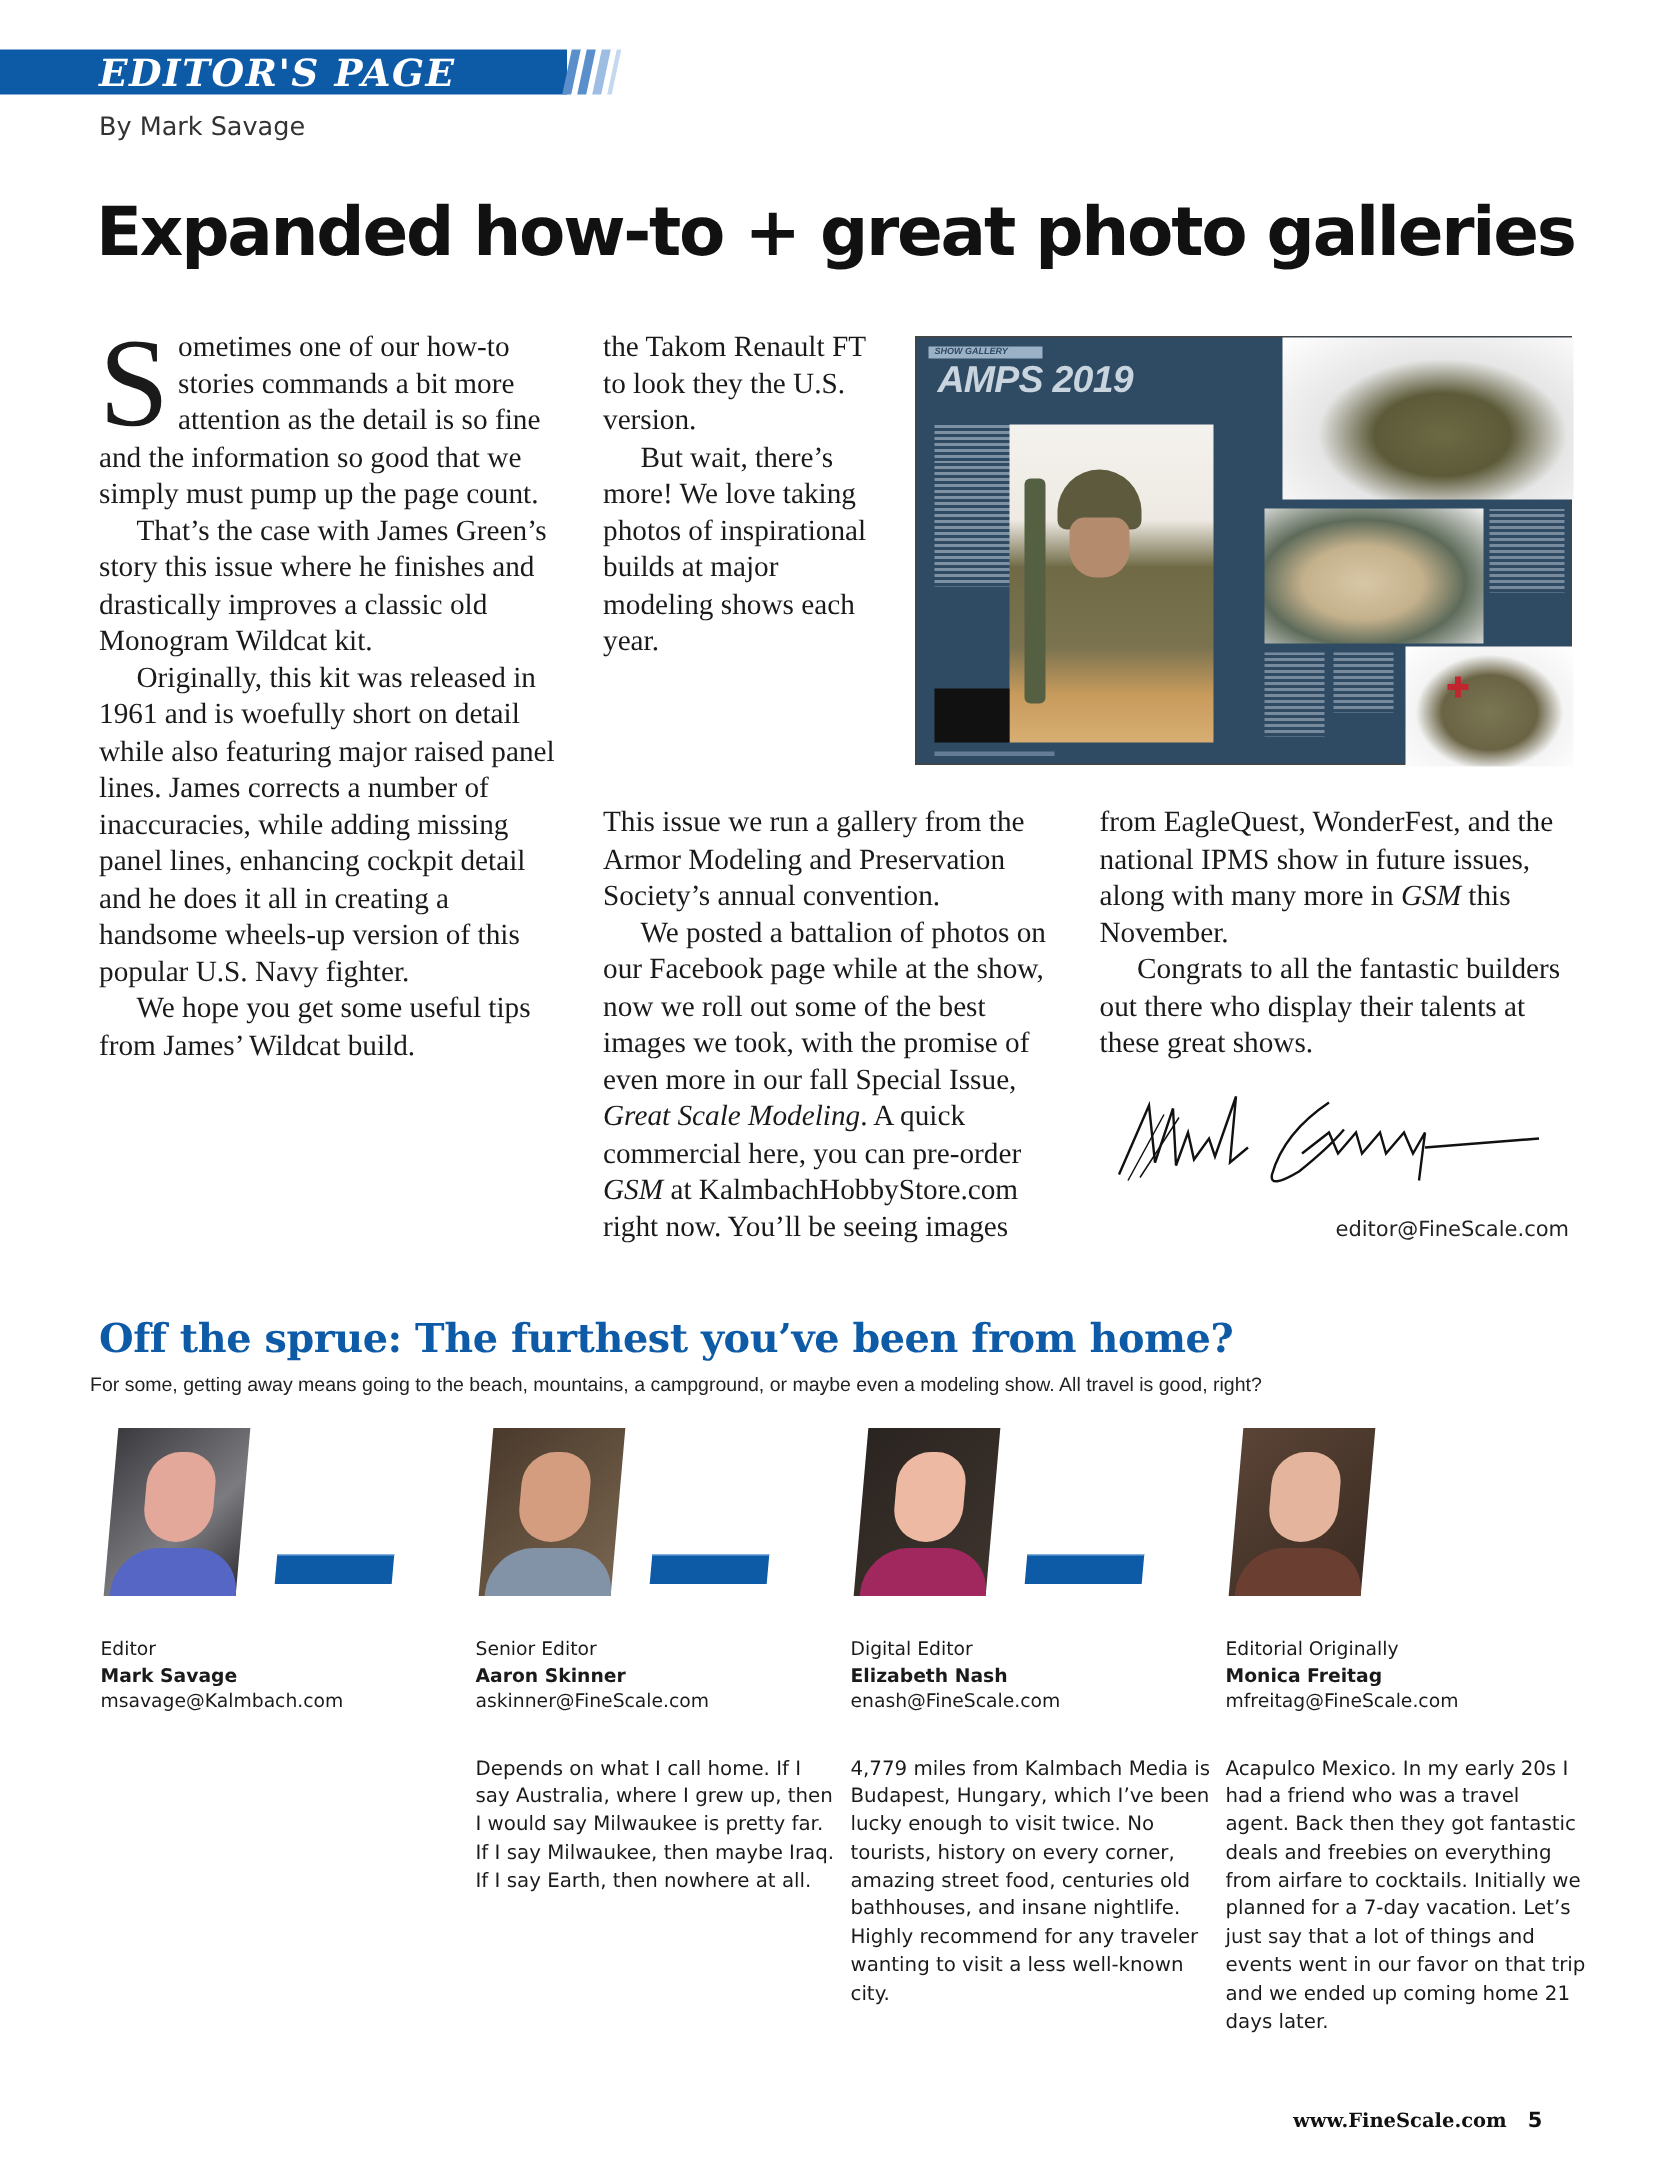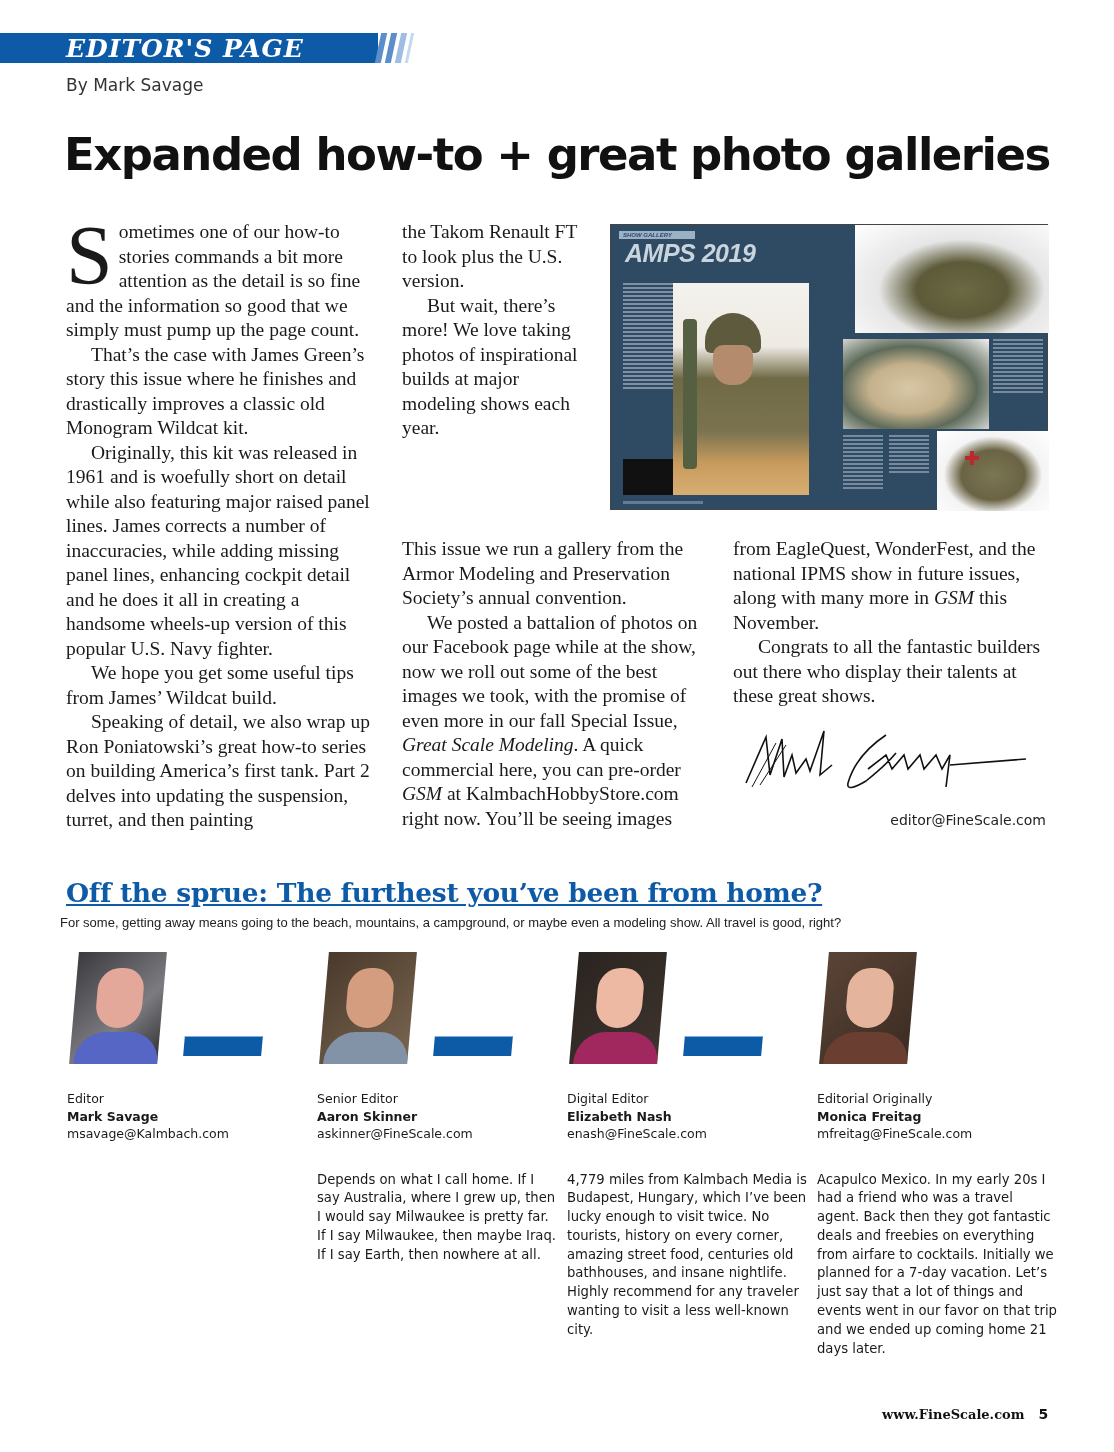--- a/index.html
+++ b/index.html
@@ -62,21 +62,21 @@
   .spread .p3 .cross::before { left: 5px; top: 0; width: 4px; height: 14px; }
   .spread .p3 .cross::after { left: 0; top: 5px; width: 14px; height: 4px; }
   .spread .foot { position: absolute; left: 12px; top: 276px; width: 80px; height: 3px; background: #8aa0b5; opacity: .6; }
 
   
   .signature { position: absolute; left: 736px; top: 725px; width: 300px; height: 70px; }
   .sig-email { position: absolute; right: 68px; top: 812px; font-size: 14px; font-family: "DejaVu Sans", sans-serif; color: #222; }
 
   
   .sprue-title { position: absolute; left: 66px; top: 877px; font-family: "DejaVu Serif", serif; font-weight: bold;
-    font-size: 26.5px; color: #0d5aa7; letter-spacing: -0.3px; white-space: nowrap; text-decoration: underline; }
+    font-size: 26.5px; color: #0d5aa7; letter-spacing: -0.3px; white-space: nowrap; }
   .sprue-sub { position: absolute; left: 60px; top: 915px; font-size: 13px; color: #222; font-family: "Liberation Sans", sans-serif; white-space: nowrap; }
 
   .photo { position: absolute; top: 952px; width: 88px; height: 112px; transform: skewX(-5deg); overflow: hidden; }
   .photo .head { position: absolute; left: 22px; top: 16px; width: 46px; height: 60px; border-radius: 22px 22px 24px 24px; }
   .photo .body { position: absolute; left: 4px; top: 80px; width: 84px; height: 40px; border-radius: 30px 30px 0 0; }
   .photo.p-mark { left: 72px; background: linear-gradient(135deg,#3b3b3f,#7b7b80 60%,#2e2e31); }
   .photo.p-mark .head { background: #e3a89a; }
   .photo.p-mark .body { background: #5566c4; }
   .photo.p-aaron { left: 208px; left: 207px; background: linear-gradient(135deg,#4a3a2c,#7a6650); }
   .photo.p-aaron .head { background: #d59d7f; }
@@ -87,21 +87,21 @@
   .photo.p-monica { left: 478px; background: linear-gradient(135deg,#5a4436,#3b2b22); }
   .photo.p-monica .head { background: #e5b49c; }
   .photo.p-monica .body { background: #6a3e30; }
 
   .connector { position: absolute; top: 1036px; width: 78px; height: 20px; background: #0d5aa7; transform: skewX(-5deg); border-top: 1px solid #7fb0e0; }
 
   .staff { position: absolute; top: 1090px; width: 240px; font-family: "DejaVu Sans", sans-serif; font-size: 12.5px; line-height: 17.5px; color: #1a1a1a; }
   .staff .name { font-weight: bold; }
   .staff .answer { margin-top: 28px; font-size: 13.2px; line-height: 18.8px; }
 
-  .folio { position: absolute; left: 862px; top: 1406px; font-family: "DejaVu Serif", serif; font-weight: bold; font-size: 13px; color: #111; margin-left: 20px; }
+  .folio { position: absolute; left: 862px; top: 1406px; font-family: "DejaVu Serif", serif; font-weight: bold; font-size: 13px; color: #111; }
   .folio .page { margin-left: 14px; font-family: "DejaVu Sans", sans-serif; font-size: 14px; }
 </style>
 </head>
 <body>
 
 <div class="band"></div>
 <div class="band-title">EDITOR'S PAGE</div>
 <div class="band-stripes">
     <span></span>
     <span></span>
@@ -110,25 +110,24 @@
   </div>
 <div class="byline">By Mark Savage</div>
 
 <h1 class="headline">Expanded how-to + great photo galleries</h1>
 
 <div class="col col1">
   <p class="first"><span class="dropcap">S</span><span>ometimes one of our how-to stories commands a bit more attention as the detail is so fine and the information so good that we simply must pump up the page count.</span></p>
   <p>That’s the case with James Green’s story this issue where he finishes and drastically improves a classic old Monogram Wildcat kit.</p>
   <p>Originally, this kit was released in 1961 and is woefully short on detail while also featuring major raised panel lines. James corrects a number of inaccuracies, while adding missing panel lines, enhancing cockpit detail and he does it all in creating a handsome wheels-up version of this popular U.S. Navy fighter.</p>
   <p>We hope you get some useful tips from James’ Wildcat build.</p>
-  <p>Speaking of detail, we also wrap up Ron Poniatowski’s great how-to series on building America’s first tank. Part 2 delves into updating the suspension, turret, and then painting</p>
 </div>
 
 <div class="col col2">
-  <p class="noindent">the Takom Renault FT to look plus the U.S. version.</p>
+  <p class="noindent">the Takom Renault FT to look they the U.S. version.</p>
   <p>But wait, there’s more! We love taking photos of inspirational builds at major modeling shows each year.</p>
 </div>
 <div class="col col2b">
   <p class="noindent">This issue we run a gallery from the Armor Modeling and Preservation Society’s annual convention.</p>
   <p><span>We posted a battalion of photos on our Facebook page while at the show, now we roll out some of the best images we took, with the promise of even more in our fall Special Issue, </span><i>Great Scale Modeling</i><span>. A quick commercial here, you can pre-order </span><i>GSM</i><span> at KalmbachHobbyStore.com right now. You’ll be seeing images</span></p>
 </div>
 
 <div class="col col3">
   <p class="noindent"><span>from EagleQuest, WonderFest, and the national IPMS show in future issues, along with many more in </span><i>GSM</i><span> this November.</span></p>
   <p>Congrats to all the fantastic builders out there who display their talents at these great shows.</p>

